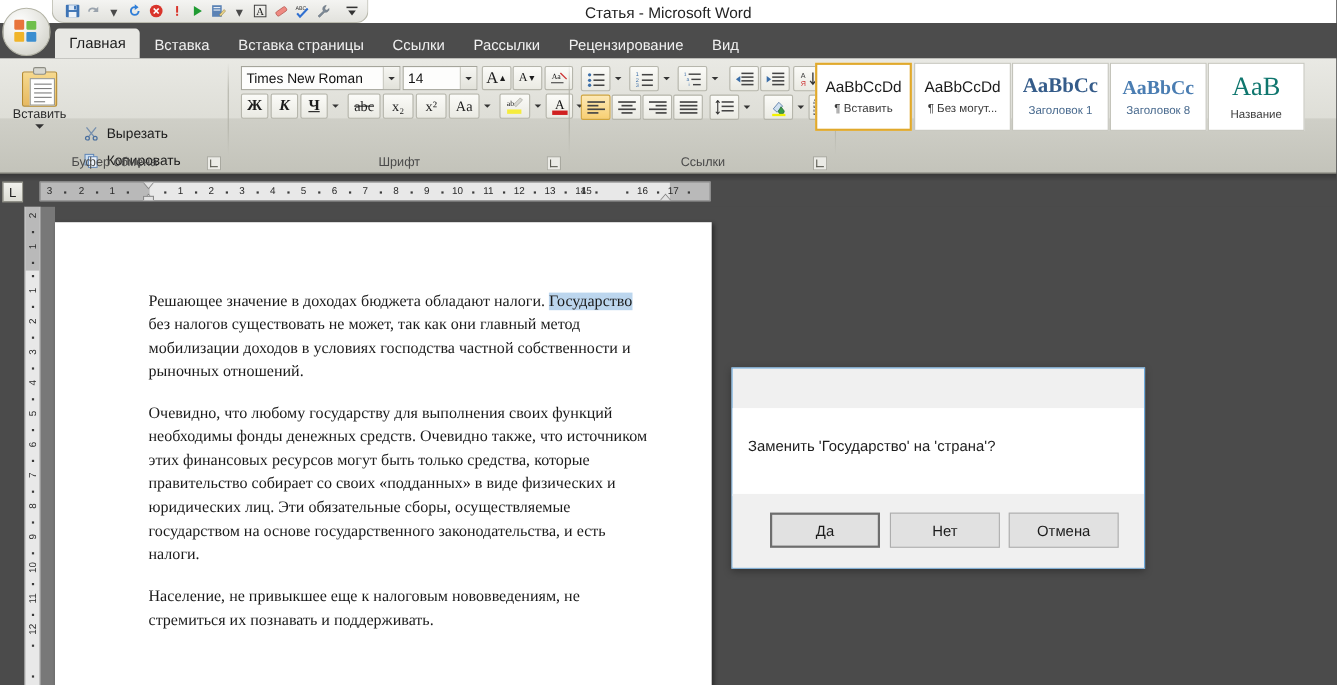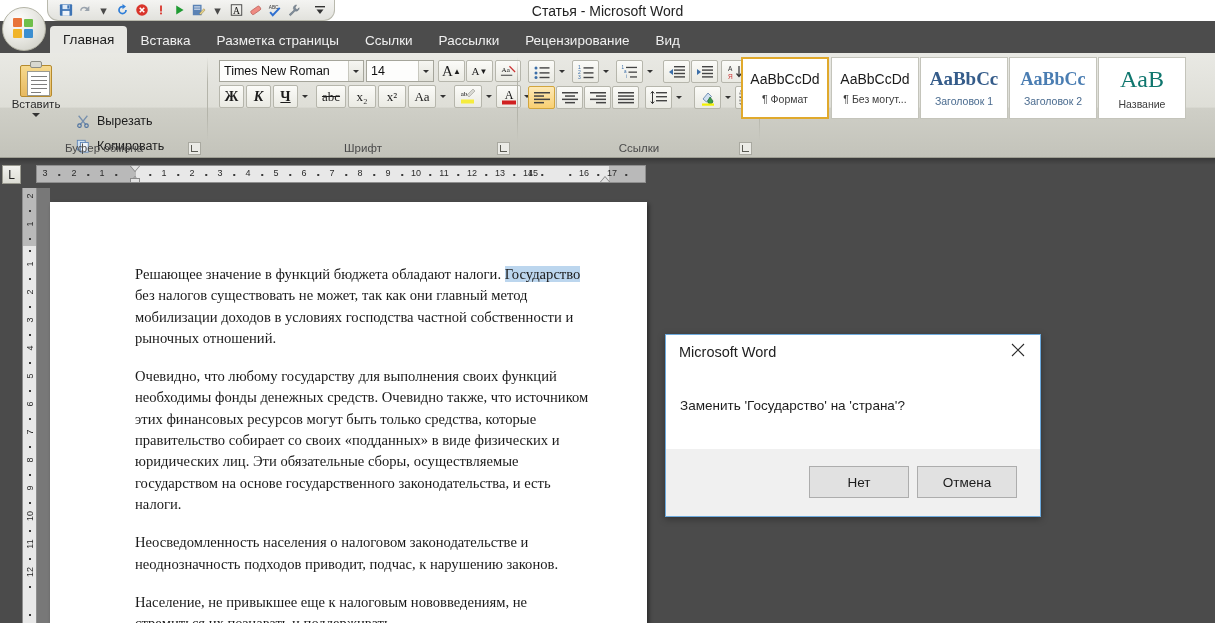--- a/index.html
+++ b/index.html
@@ -318,21 +318,21 @@
       <span class="logo">
         <i style="left:0;top:0;width:9px;height:9px;background:#e8743b;"></i>
         <i style="left:11px;top:1px;width:9px;height:8px;background:#6fbf4a;"></i>
         <i style="left:0;top:11px;width:9px;height:9px;background:#f0b429;"></i>
         <i style="left:11px;top:11px;width:9px;height:9px;background:#3b8ed0;"></i>
       </span>
     </div>
     <div class="tabs">
       <div class="tab active">Главная</div>
       <div class="tab">Вставка</div>
-      <div class="tab">Разметка страницы</div>
+      <div class="tab">Вставка страницы</div>
       <div class="tab">Ссылки</div>
       <div class="tab">Рассылки</div>
       <div class="tab">Рецензирование</div>
       <div class="tab">Вид</div>
     </div>
   </div>
 
   <div class="ribbon-body">
 
     <div class="grp" style="left:0; width:208px;">
@@ -604,33 +604,33 @@
         </div>
 
       <div class="grp-label">Ссылки</div>
       <div class="dlglaunch" style="right:8px;"></div>
       <div class="grp-divider" style="right:0;"></div>
     </div>
 
     <div class="grp" style="left:736px; width:453px;">
       <div class="stylebox sel" style="left:5px;">
         <span class="sb-sample" style="font-size:14px;">AaBbCcDd</span>
-        <span class="sb-name">¶ Формат</span>
+        <span class="sb-name">¶ Вставить</span>
       </div>
       <div class="stylebox" style="left:95px;">
         <span class="sb-sample" style="font-size:14px;">AaBbCcDd</span>
         <span class="sb-name">¶ Без могут...</span>
       </div>
       <div class="stylebox" style="left:184px;">
         <span class="sb-sample" style="font-family:'Liberation Serif',serif;font-size:19px;font-weight:bold;color:#355c8a;">AaBbCc</span>
         <span class="sb-name" style="color:#4a6b8f;">Заголовок 1</span>
       </div>
       <div class="stylebox" style="left:273px;">
         <span class="sb-sample" style="font-family:'Liberation Serif',serif;font-size:18px;font-weight:bold;color:#4a7db2;">AaBbCc</span>
-        <span class="sb-name" style="color:#4a6b8f;">Заголовок 2</span>
+        <span class="sb-name" style="color:#4a6b8f;">Заголовок 8</span>
       </div>
       <div class="stylebox" style="left:362px;">
         <span class="sb-sample" style="font-family:'Liberation Serif',serif;font-size:24px;color:#0f766e;">AaB</span>
         <span class="sb-name">Название</span>
       </div>
     </div>
   </div>
 
   <div class="hruler-bar"></div>
   <div class="taskbar-shadow"></div>
@@ -687,30 +687,27 @@
     <div class="indent-bot" style="left:563px;"></div>
   </div>
 
   <div class="canvas">
     <div class="gutter"></div>
 
     <div class="page">
       <div class="doc">
 
         <p>
-          <span>Решающее значение в функций бюджета  обладают  налоги. </span><span class="hl">Государство</span><span> без налогов существовать не может, так как они главный метод мобилизации доходов в условиях господства частной собственности и рыночных отношений.</span>
+          <span>Решающее значение в доходах бюджета  обладают  налоги. </span><span class="hl">Государство</span><span> без налогов существовать не может, так как они главный метод мобилизации доходов в условиях господства частной собственности и рыночных отношений.</span>
         </p>
 
         <p>
           <span>Очевидно, что любому государству для выполнения своих функций необходимы фонды денежных средств. Очевидно также, что источником этих финансовых ресурсов могут быть только средства, которые правительство собирает со своих «подданных» в виде физических и юридических лиц. Эти обязательные сборы, осуществляемые государством на основе государственного законодательства, и есть налоги.</span>
         </p>
 
-        <p>
-          <span>Неосведомленность населения о налоговом законодательстве и неоднозначность подходов приводит, подчас, к нарушению законов.</span>
-        </p>
 
         <p>
           <span>Население, не привыкшее еще к налоговым нововведениям, не стремиться их познавать и поддерживать.</span>
         </p>
 
       </div>
     </div>
   </div>
 
   <div class="vruler">
@@ -741,30 +738,23 @@
       <i style="top:258px"></i>
       <i style="top:286px"></i>
       <i style="top:314px"></i>
     <i style="top:342px"></i>
       <i style="top:370px"></i>
       <i style="top:398px"></i>
       <i style="top:426px"></i>
   </div>
 
   <div class="dialog">
-    <div class="dlg-head">
-      <div class="dlg-title">Microsoft Word</div>
-      <div class="dlg-close">
-        <svg width="14" height="14" viewBox="0 0 14 14">
-            <path d="M1 1 L13 13 M13 1 L1 13" stroke="#2a2a2a" stroke-width="1.1"></path>
-          </svg>
-      </div>
-    </div>
     <div class="dlg-body">
       <div class="dlg-msg">Заменить 'Государство' на 'страна'?</div>
     </div>
     <div class="dlg-foot">
+      <div class="dlg-btn def" style="left:34px;">Да</div>
       <div class="dlg-btn" style="left:143px;">Нет</div>
       <div class="dlg-btn" style="left:251px;">Отмена</div>
     </div>
   </div>
 
 </div>
 
 </body></html>

